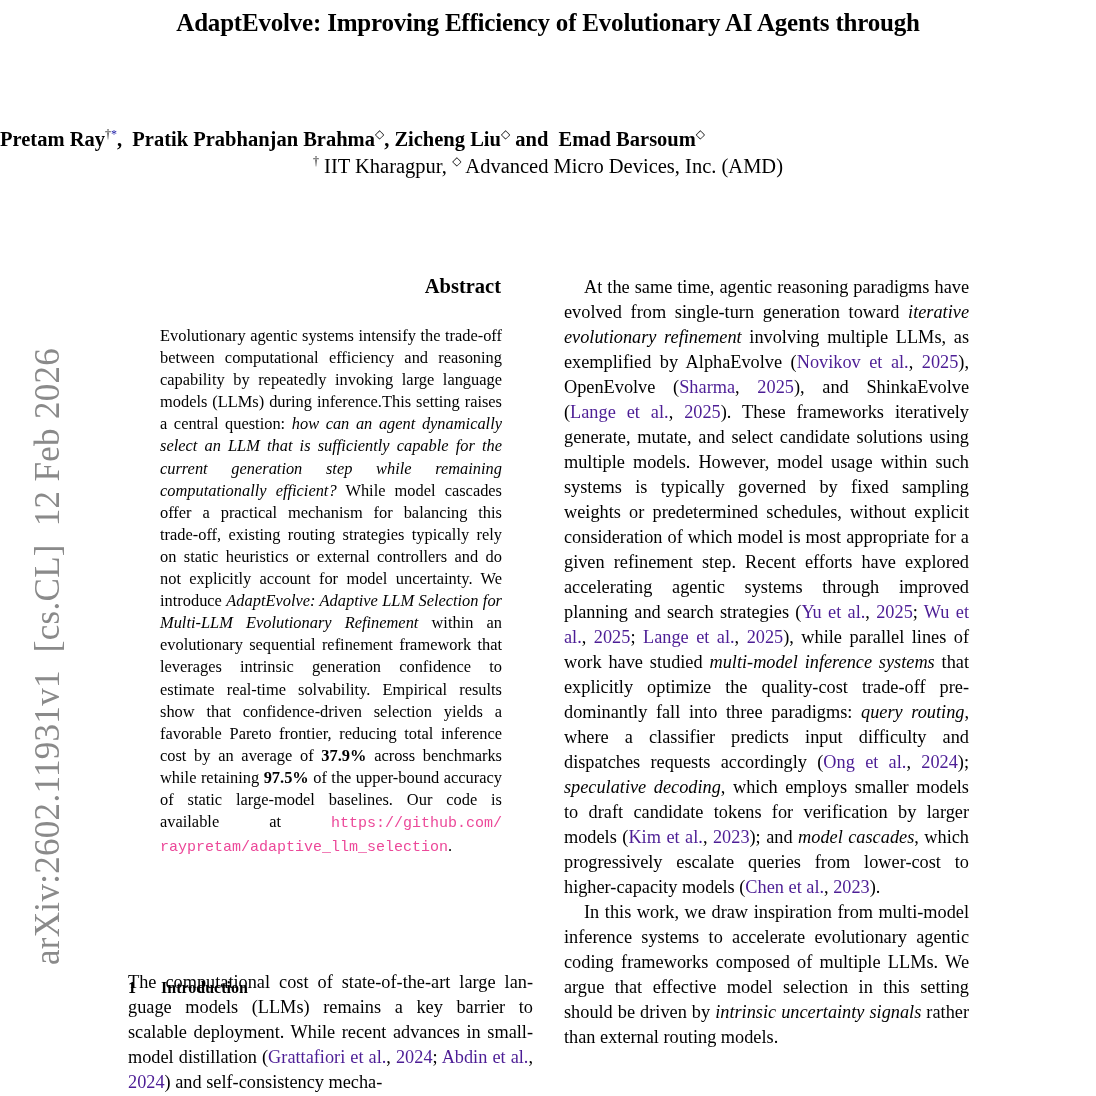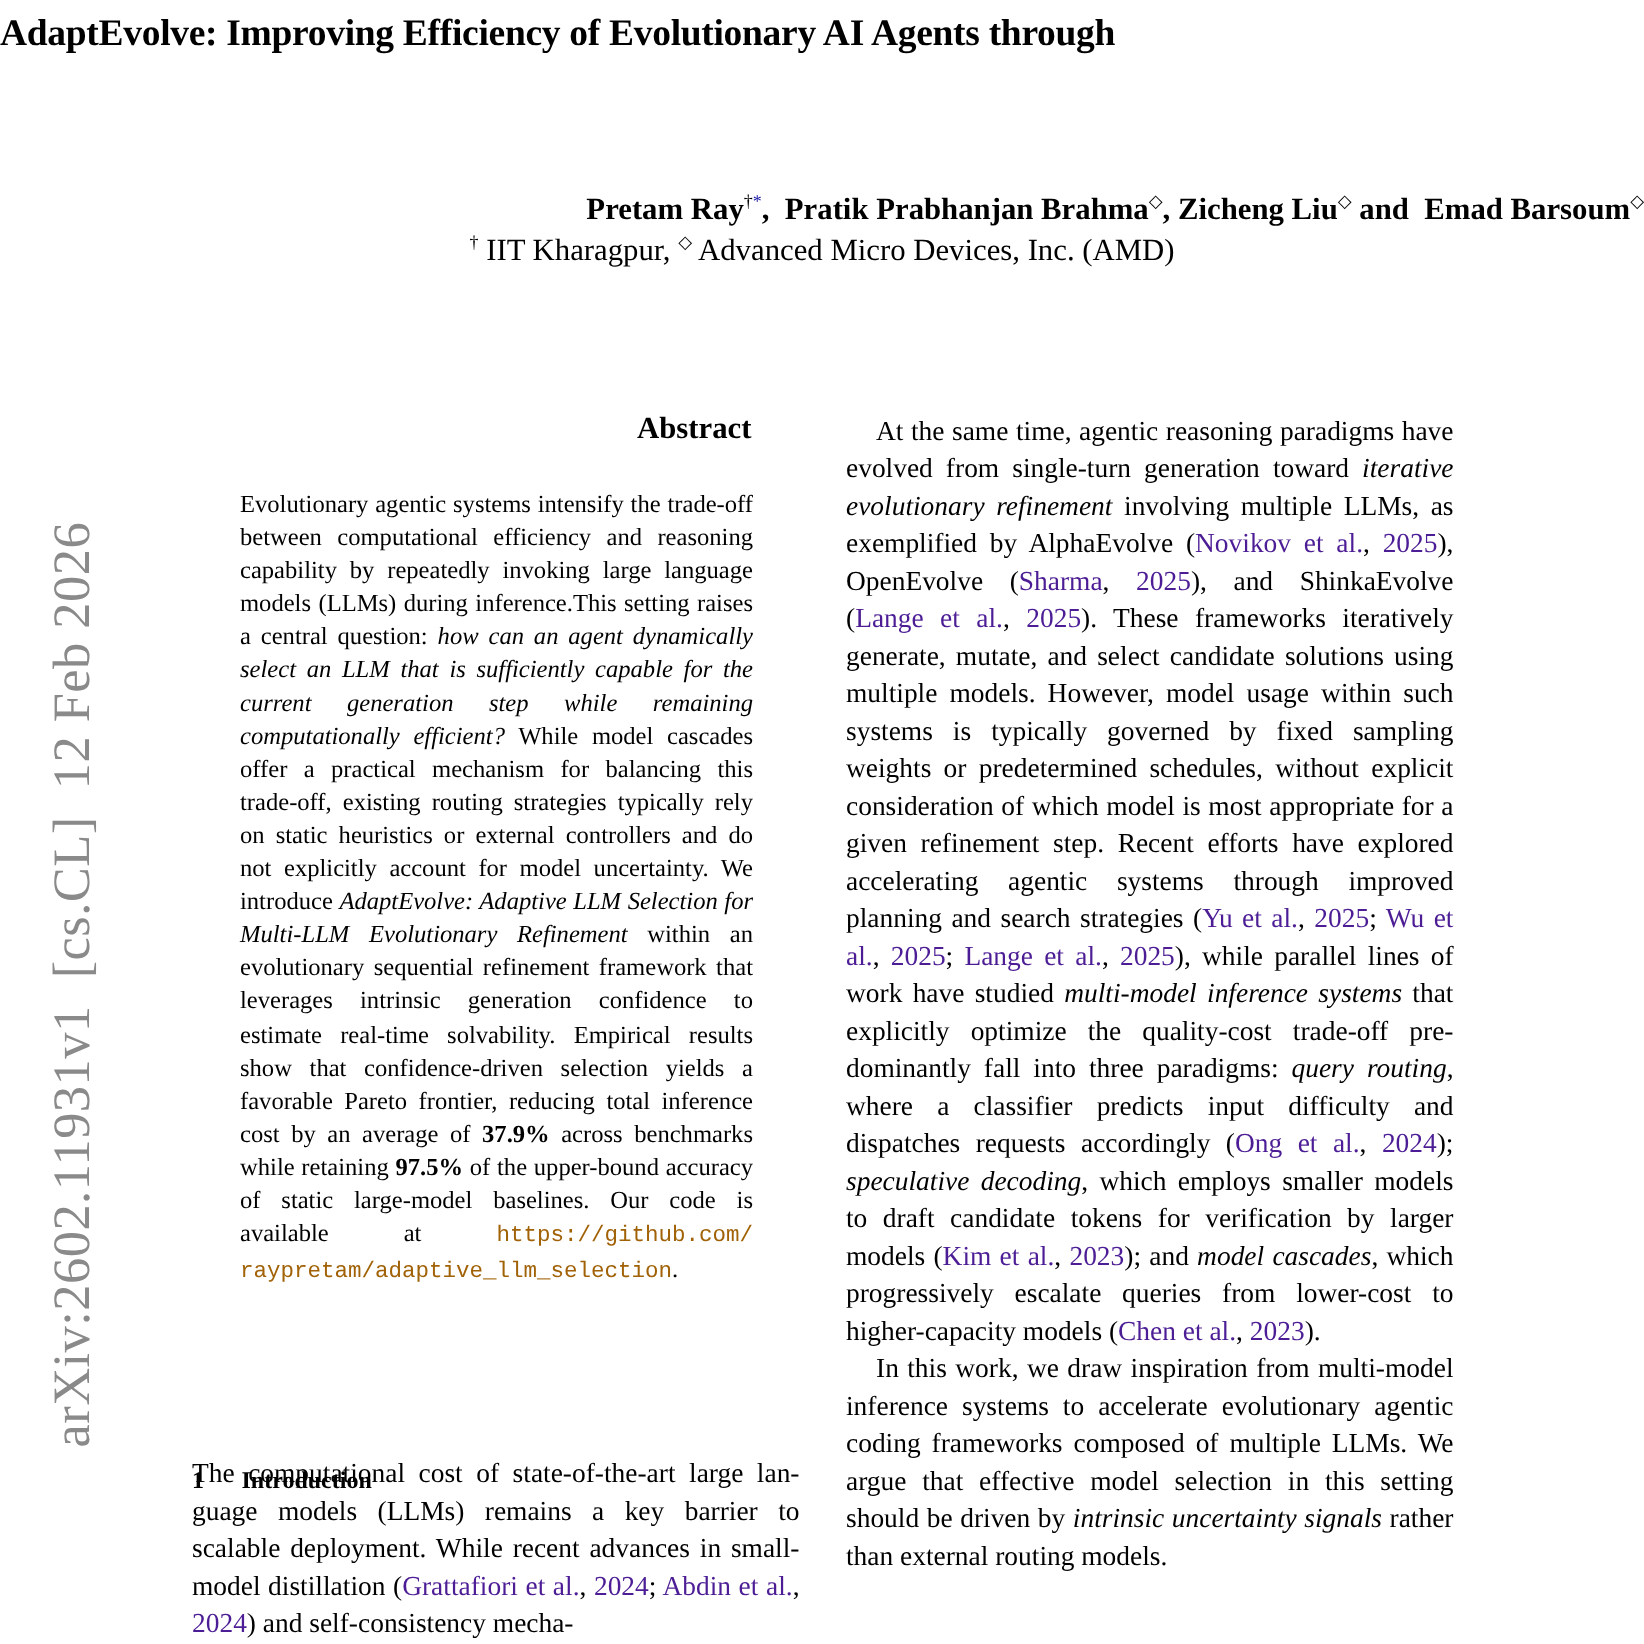--- a/index.html
+++ b/index.html
@@ -1,35 +1,35 @@
 <!DOCTYPE html>
 <html><head>
 <meta charset="utf-8">
 <style>
   html, body { margin: 0; padding: 0; background: #ffffff; }
   body { width: 1096px; height: 1096px; overflow: hidden; position: relative;
          font-family: "Liberation Serif", "DejaVu Serif", serif; color: #000; }
-  .title { position: absolute; top: 8px; left: 0; width: 1096px; text-align: left;
+  .title { position: absolute; top: 8px; left: 0; width: 1096px; text-align: center;
            font-weight: bold; font-size: 25px; line-height: 29px; letter-spacing: -0.2px; }
-  .authors { position: absolute; top: 121px; left: 0; width: 1096px; text-align: right;
+  .authors { position: absolute; top: 121px; left: 0; width: 1096px; text-align: left;
              font-weight: bold; font-size: 20.5px; line-height: 26px; }
   .authors sup { font-size: 12px; font-weight: normal; vertical-align: 8px; }
   .authors sup.blue { color: #1a1aa6; }
   .affil { position: absolute; top: 148px; left: 0; width: 1096px; text-align: center;
            font-size: 20.5px; line-height: 26px; }
   .affil sup { font-size: 12px; vertical-align: 8px; }
   .watermark { position: absolute; left: 28px; top: 965px; transform-origin: 0 0;
                transform: rotate(-90deg); font-size: 35px; color: #8a8a8a; white-space: nowrap;
                letter-spacing: 0.3px; }
   .watermark .gap { display: inline-block; width: 18px; }
   .abs-head { position: absolute; top: 273px; left: 160px; width: 341px; text-align: right;
               font-weight: bold; font-size: 20.5px; line-height: 26px; }
   .abs-body { position: absolute; top: 325px; left: 160px; width: 342px; text-align: justify;
               font-size: 16.4px; line-height: 22.1px; hyphens: manual; }
-  .code { font-family: "Liberation Mono", "DejaVu Sans Mono", monospace; color: #a16207; font-size: 15px; }
+  .code { font-family: "Liberation Mono", "DejaVu Sans Mono", monospace; color: #ec4899; font-size: 15px; }
   .sec-head { position: absolute; top: 975px; left: 128px; font-weight: bold; font-size: 16px; line-height: 26px; }
   .sec-head .num { display: inline-block; width: 33px; }
   .col-left { position: absolute; top: 970px; left: 128px; width: 405px; text-align: justify;
               font-size: 18.3px; line-height: 25px; }
   .col-right { position: absolute; top: 275px; left: 564px; width: 405px; text-align: justify;
                font-size: 18.3px; line-height: 25px; }
   .col-right p, .col-left p { margin: 0; }
   .col-right p.indent { text-indent: 20px; }
   .cite { color: #4c1d95; }
   i { font-style: italic; }

